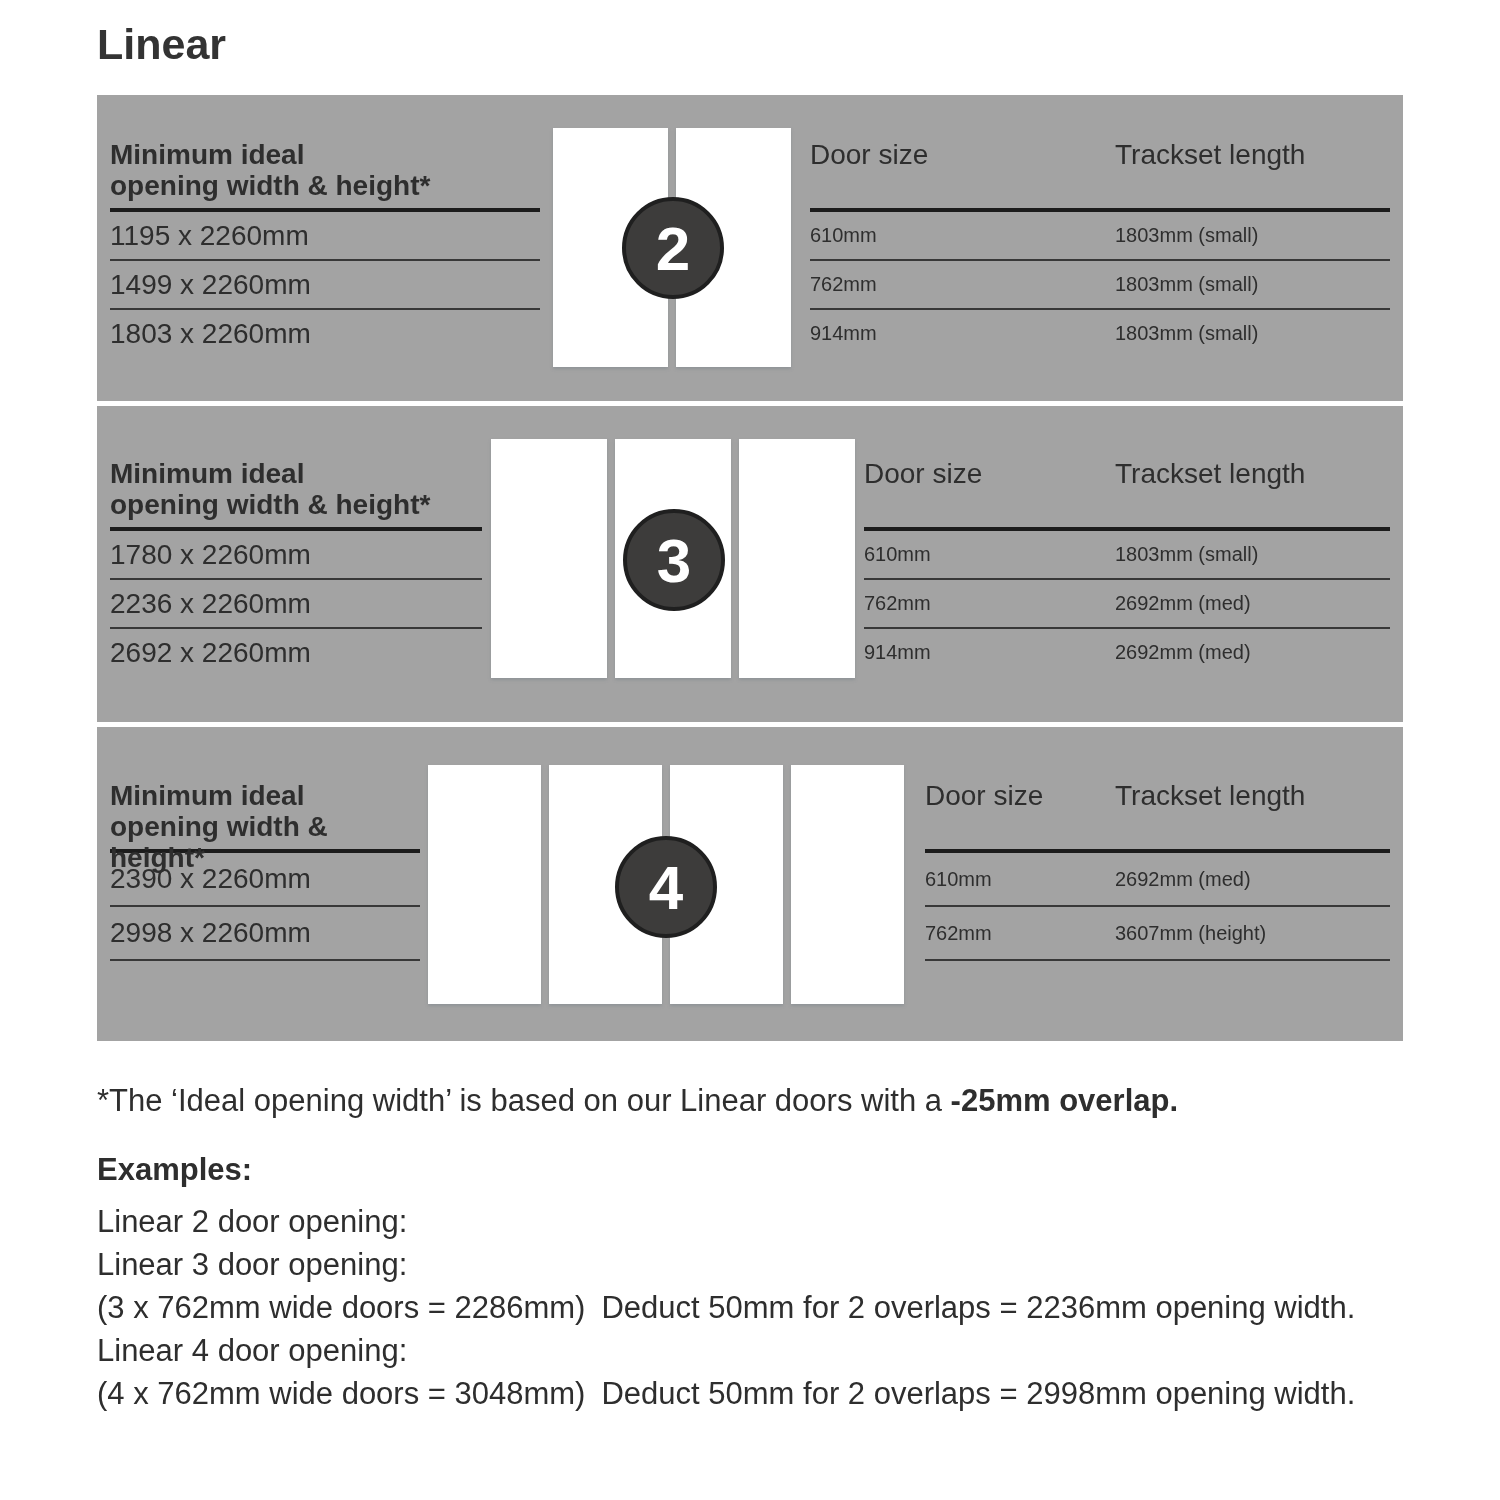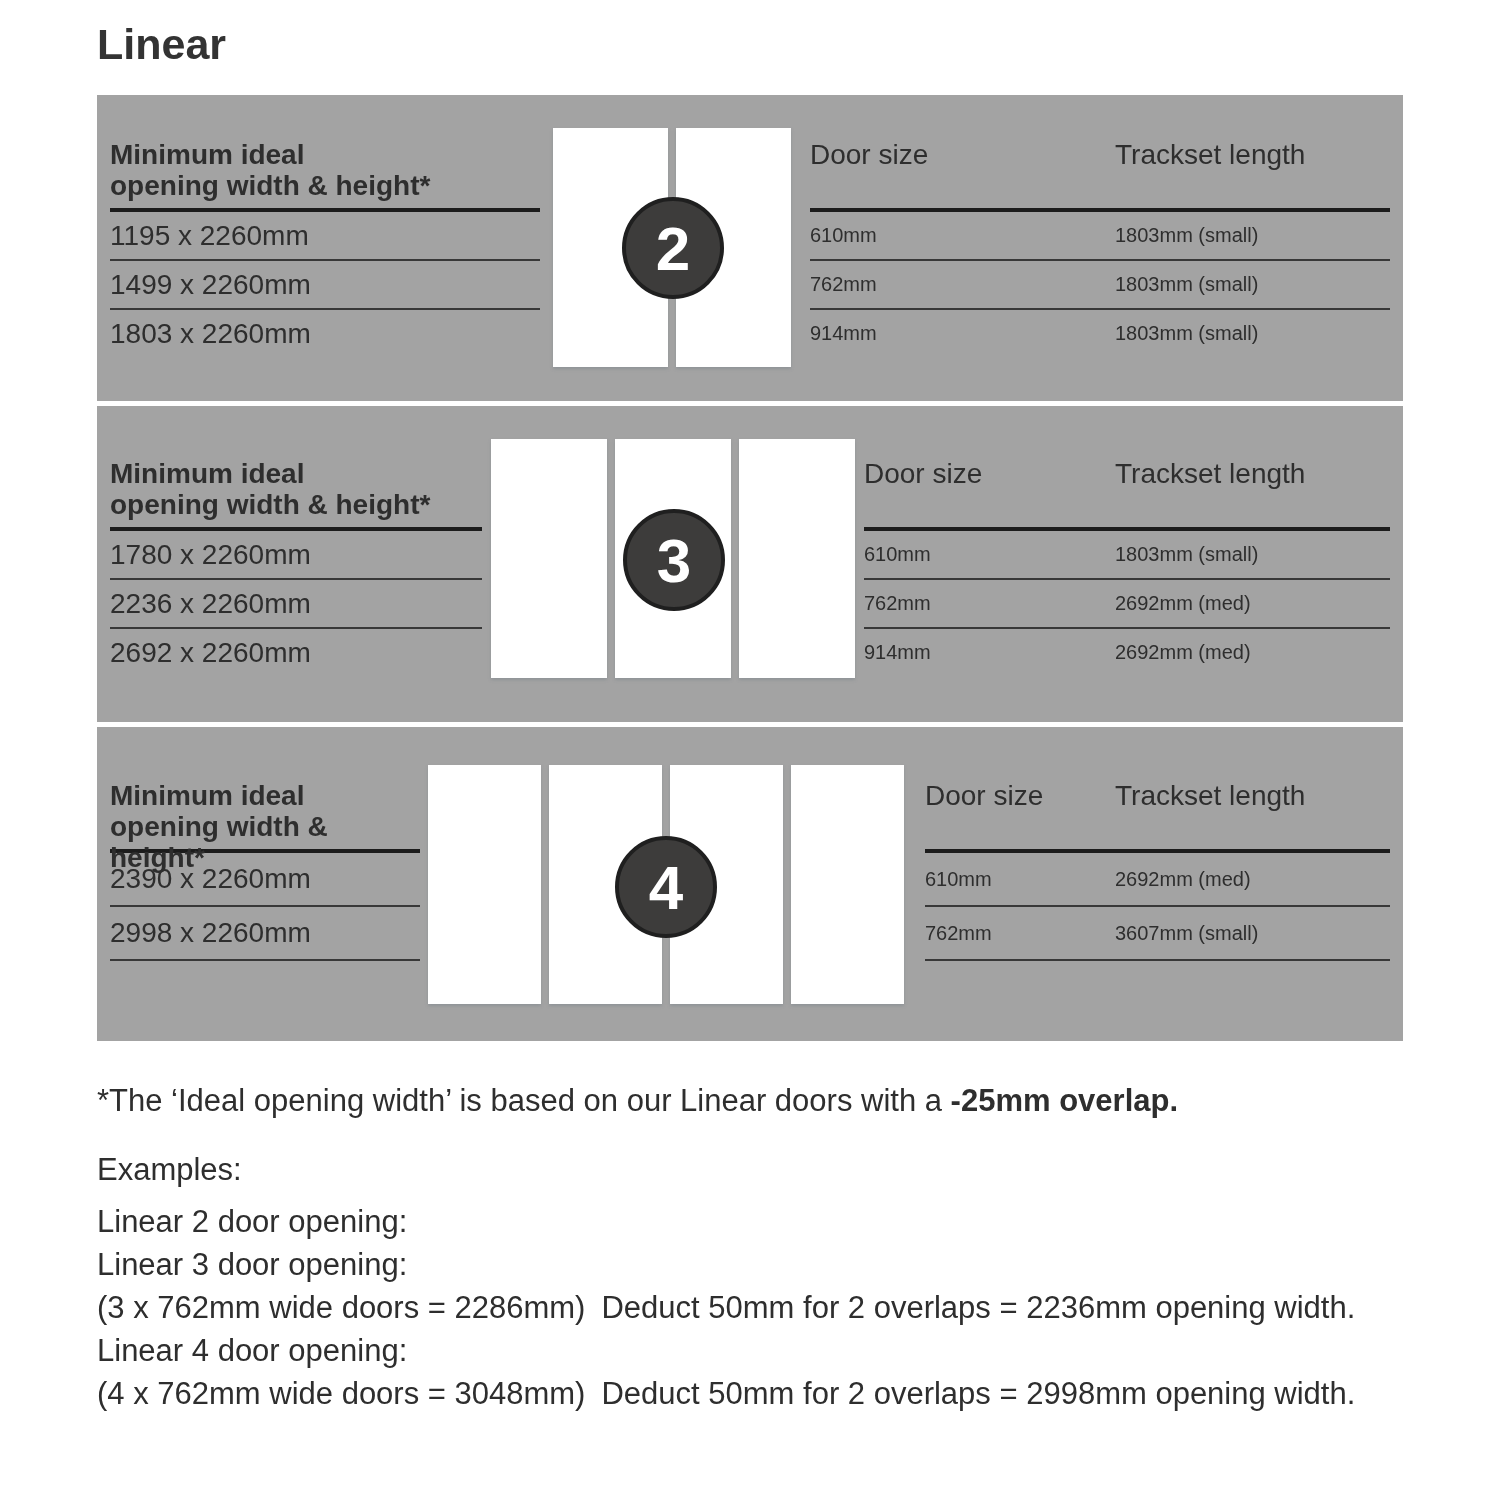--- a/index.html
+++ b/index.html
@@ -77,21 +77,21 @@
   .s1 .rrow:last-child,.s2 .rrow:last-child{border-bottom:none;}
   .s1 .rhead,.s1 .rrow{grid-template-columns:305px 275px;}
   .s2 .rhead,.s2 .rrow{grid-template-columns:251px 275px;}
   .s3 .rhead,.s3 .rrow{grid-template-columns:190px 275px;}
   .rhead > span,.rrow > span{text-align:left;}
 
   
   .footnote{position:absolute;left:97px;top:1083px;font-size:31px;}
   .footnote b{font-weight:bold;}
   .examples{position:absolute;left:97px;top:1152px;font-size:31px;}
-  .examples .exhead{font-weight:normal;margin:0 0 12px 0;font-size:31px;}
+  .examples .exhead{font-weight:bold;margin:0 0 12px 0;font-size:31px;}
   .exline{line-height:43px;}
   .exline .result{margin-left:16px;}
 </style>
 </head>
 <body>
 
 <div class="page">
 
   <h1 class="title">Linear</h1>
 
@@ -214,21 +214,21 @@
         <div class="rhead">
           <span>Door size</span>
           <span>Trackset length</span>
         </div>
         <div class="rrow">
           <span>610mm</span>
           <span>2692mm (med)</span>
         </div>
         <div class="rrow">
           <span>762mm</span>
-          <span>3607mm (small)</span>
+          <span>3607mm (height)</span>
         </div>
       </div>
     </div>
 
   </div>
 
   <div class="footnote">
     <span>*The ‘Ideal opening width’ is based on our Linear doors with a </span><b>-25mm overlap.</b>
   </div>
 

